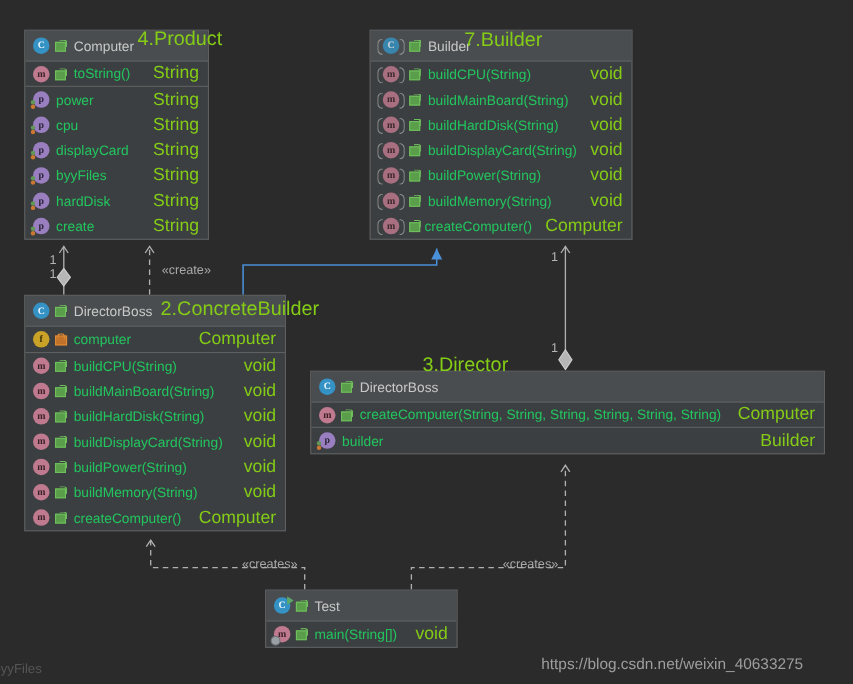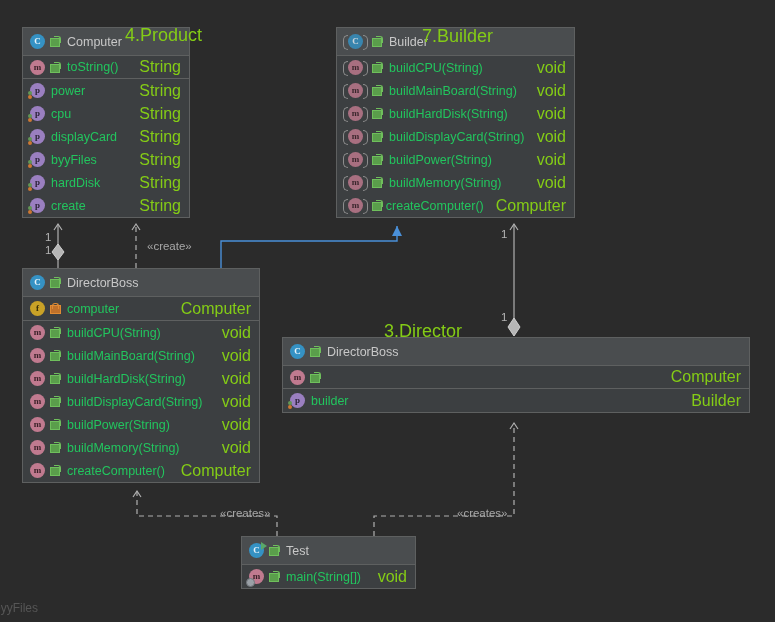--- a/index.html
+++ b/index.html
@@ -440,35 +440,37 @@
       <div class="uml-row">
         <span class="icn">
           <span class="circ ic-method">m</span>
         </span>
         <span class="vis-pub"></span>
         <span class="name">createComputer()</span>
         <span class="rtype">Computer</span>
       </div>
     </div>
   </div>
+  <div class="annot" style="left:146px; top:271px;">2.ConcreteBuilder</div>
 
   <div class="umlbox" style="left:282px; top:337px; width:468px;">
     <div class="uml-header header">
       <span class="icn">
         <span class="circ ic-class">C</span>
       </span>
       <span class="vis-pub"></span>
       <span class="name">DirectorBoss</span>
     </div>
     <div class="uml-section">
       <div class="uml-row sep-below">
         <span class="icn">
           <span class="circ ic-method">m</span>
         </span>
         <span class="vis-pub"></span>
+        <span class="name">createComputer(String, String, String, String, String, String)</span>
         <span class="rtype">Computer</span>
       </div>
       <div class="uml-row">
         <span class="icn dotmark">
           <span class="circ ic-prop">p</span>
         </span>
         <span class="icon-gap"></span>
         <span class="name">builder</span>
         <span class="rtype">Builder</span>
       </div>
@@ -489,15 +491,16 @@
         <span class="icn rungear">
           <span class="circ ic-method">m</span>
         </span>
         <span class="vis-pub"></span>
         <span class="name">main(String[])</span>
         <span class="rtype">void</span>
       </div>
     </div>
   </div>
 
+  <div class="watermark" style="left:492px; top:595px;">https://blog.csdn.net/weixin_40633275</div>
   <div class="corner-text" style="left:-6px; top:601px;">byyFiles</div>
 
 </div>
 
 </body></html>

